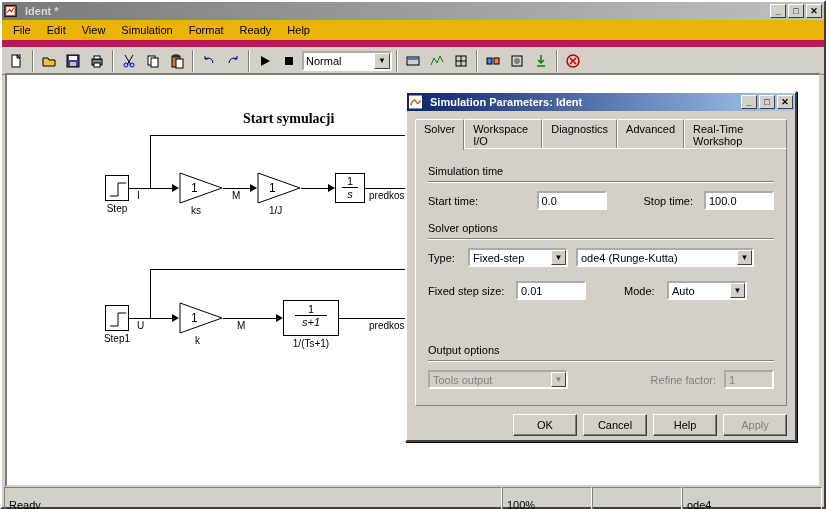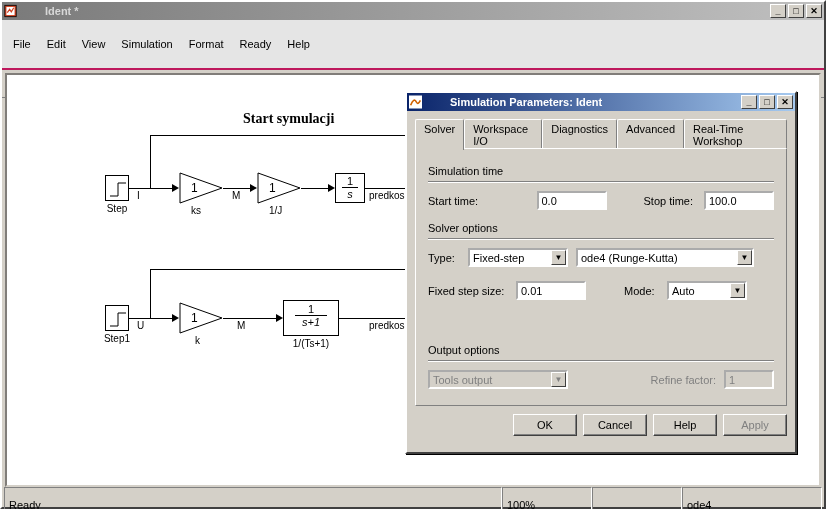--- a/index.html
+++ b/index.html
@@ -22,29 +22,29 @@
     background:#d4d0c8;
   }
   .titlebar {
     display:flex; align-items:center;
     background: linear-gradient(to right,#0a246a,#a6caf0);
     color:#fff; font-weight:bold; font-size:11px;
     height:18px; padding:0 2px;
   }
   .titlebar.inactive { background: linear-gradient(to right,#7a7a7a,#c0c0c0); color:#d8d8d8; }
   .titlebar .icon { width:16px; height:16px; display:inline-flex; align-items:center; justify-content:center; margin-right:3px; }
-  .titlebar .title { flex:1; padding-left:2px;margin-left:20px; }
+  .titlebar .title { flex:1; padding-left:2px; }
   .win-btns { display:flex; gap:2px; }
   .win-btn {
     width:16px; height:14px; background:#d4d0c8;
     border:1px solid #fff; border-right-color:#404040; border-bottom-color:#404040;
     display:flex; align-items:center; justify-content:center;
     font-family: "Marlett","Arial"; font-size:9px; color:#000;
   }
-  .menubar { display:flex; gap:2px; padding:16px 4px; background:#e5e5e5; border-bottom:2px solid #be185d; }
+  .menubar { display:flex; gap:2px; padding:2px 4px; background:#eab308; border-bottom:7px solid #be185d; }
   .menubar span { padding:2px 7px; }
   .toolbar {
     display:flex; align-items:center; gap:2px; padding:2px 4px;
     background:#d4d0c8; border-bottom:1px solid #808080;
     height:28px;
   }
   .tbtn {
     width:22px; height:22px; display:flex; align-items:center; justify-content:center;
     border:1px solid transparent;
   }
@@ -73,21 +73,21 @@
 
   
   .dialog {
     position:absolute; left:405px; top:91px; width:392px;
     background:#d4d0c8;
     border:2px solid #d4d0c8;
     border-top-color:#fff; border-left-color:#fff;
     border-right-color:#404040; border-bottom-color:#404040;
     box-shadow: 1px 1px 0 #000;
   }
-  .dialog-body { padding:6px 8px 16px 8px;border-radius:27px; }
+  .dialog-body { padding:6px 8px 4px 8px;border-radius:27px; }
   .tabstrip { display:flex; position:relative; top:2px; }
   .tab {
     padding:3px 8px; background:#d4d0c8;
     border:1px solid #fff; border-right-color:#808080; border-bottom:none;
     border-top-left-radius:2px; border-top-right-radius:2px;
     font-size:11px; position:relative;
   }
   .tab.active { background:#d4d0c8; z-index:2; padding-bottom:5px; top:0; }
   .tabpanel {
     border:1px solid #fff; border-right-color:#808080; border-bottom-color:#808080;

